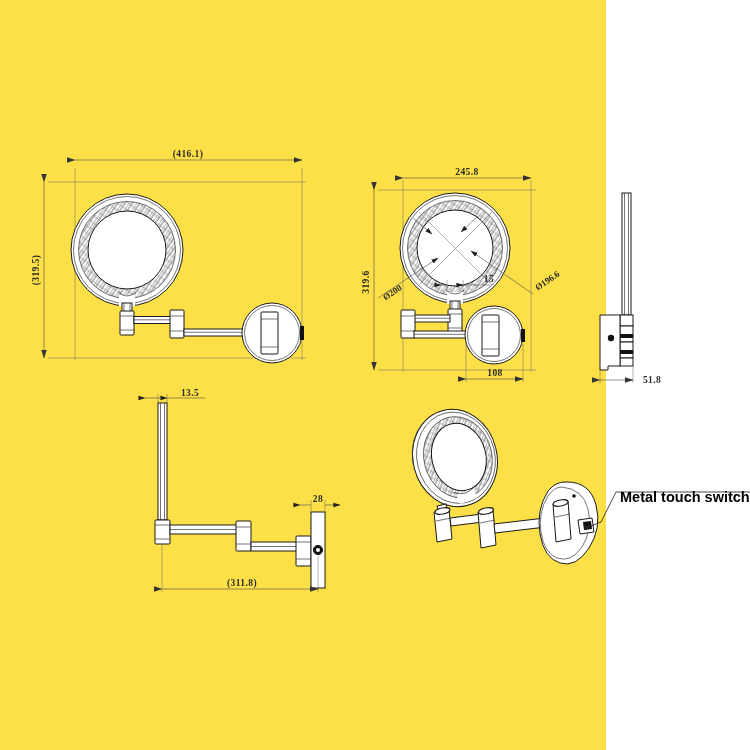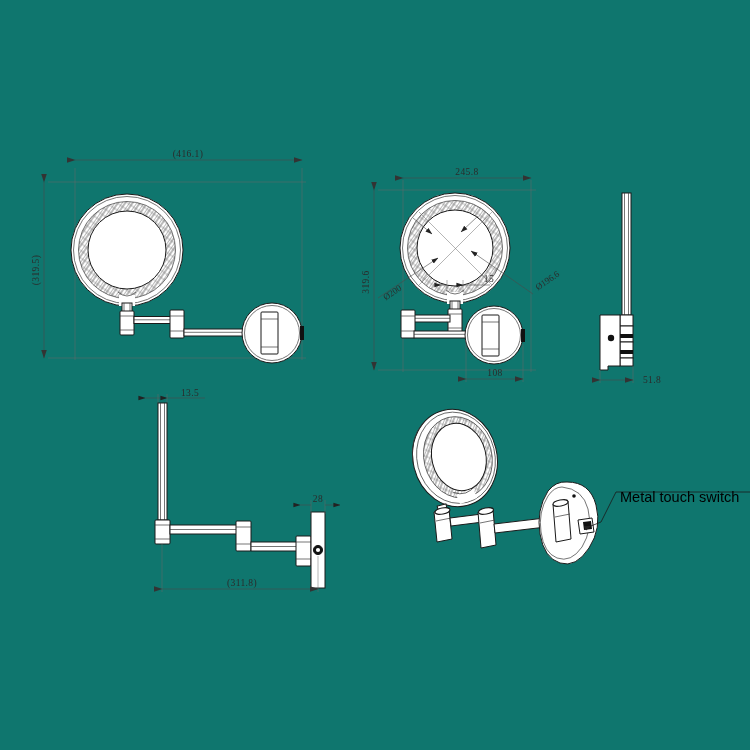--- a/index.html
+++ b/index.html
@@ -1,18 +1,18 @@
 <!DOCTYPE html>
 <html><head>
 <meta charset="utf-8">
 <style>
   html,body{margin:0;padding:0;background:#ffffff;}
   body{width:750px;height:750px;overflow:hidden;
        font-family:"Liberation Serif", serif;}
-  #sheet{position:relative;width:750px;height:750px;background:#0f766e;}
+  #sheet{position:relative;width:606px;height:750px;background:#fde047;font-weight:bold;}
   svg{display:block;}
   .ln{stroke:#1a1a1a;fill:none;stroke-width:1;}
   .ln-thin{stroke:#3a3a3a;fill:none;stroke-width:0.7;}
   .ln-dim{stroke:#4a4a4a;fill:none;stroke-width:0.6;}
   .ln-ext{stroke:#6a6a6a;fill:none;stroke-width:0.5;}
   .ln-lead{stroke:#1a1a1a;fill:none;stroke-width:0.8;}
   .fillw{fill:#ffffff;}
   .fillk{fill:#111111;}
   .hatchband{fill:url(#led);}
   .dimtxt{font-family:"Liberation Serif",serif;font-size:9.5px;fill:#2b2b2b;

